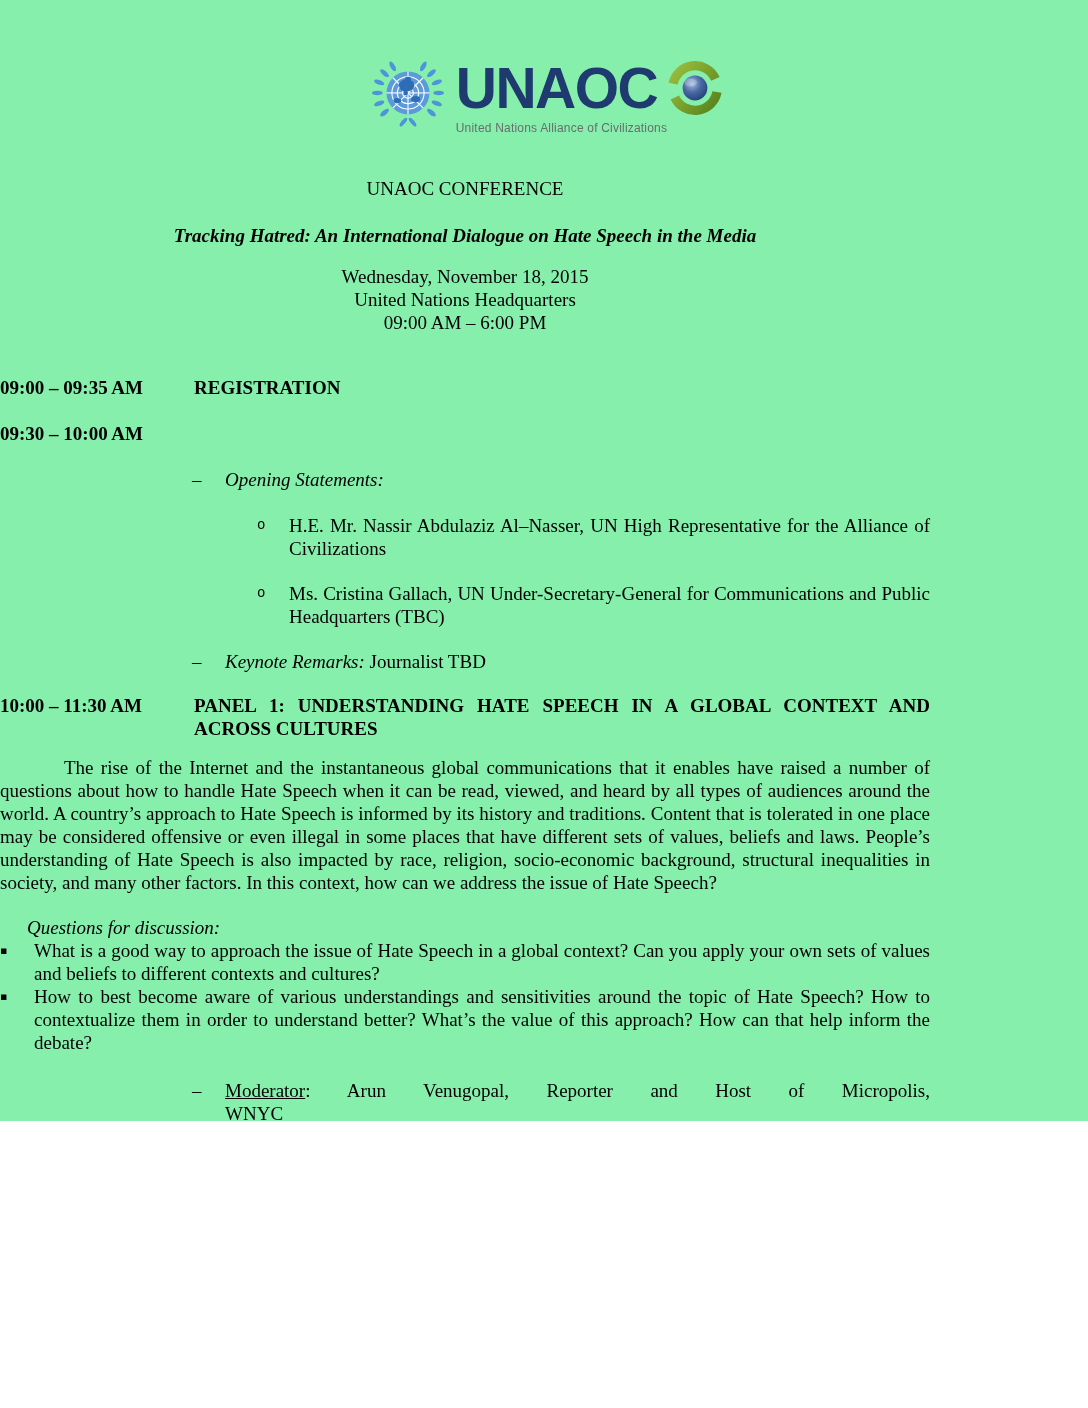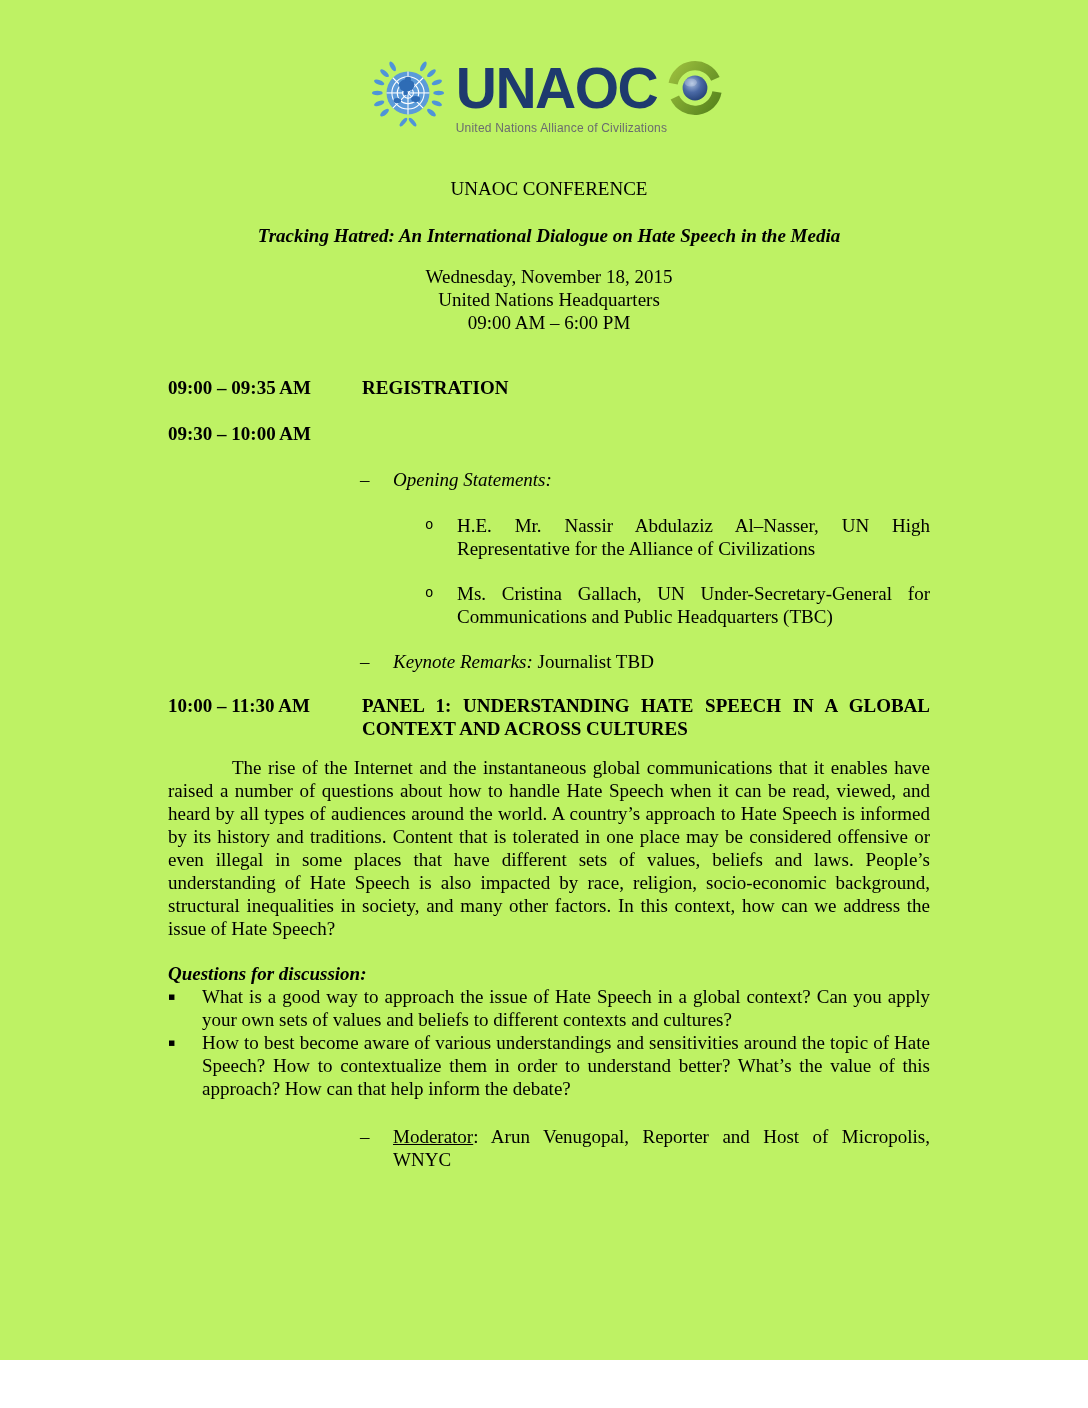--- a/index.html
+++ b/index.html
@@ -2,22 +2,22 @@
 <html><head>
 <meta charset="utf-8">
 <style>
   html, body { margin: 0; padding: 0; background: #ffffff; }
   body {
     width: 1088px; height: 1408px;
     font-family: "Liberation Serif", serif;
     font-size: 19px; line-height: 23px; color: #000;
     overflow: hidden;
   }
-  .page { position: relative; width: 1088px; height: 1360px; background: #bef264; }
-  .content { padding-left: 168px; padding-right: 158px; }
+  .page { position: relative; width: 1088px; height: 1121px; background: #86efac; }
+  .content { padding-right: 158px; }
 
   
   .logo { display: flex; justify-content: center; align-items: center; padding-top: 54px; }
   .logo-right { display: flex; flex-direction: column; margin-left: 2px; }
   .logo-row { display: flex; align-items: center; }
   .acronym {
     font-family: "Liberation Sans", sans-serif;
     font-weight: 700; font-size: 57px; line-height: 58px;
     letter-spacing: -1.5px; color: #1e3a6e;
   }
@@ -52,21 +52,21 @@
   .dash-item { display: flex; margin-left: 192px; }
   .dash-item .marker { width: 33px; flex: none; }
   .dash-item .text { flex: 1; }
 
   .o-item { display: flex; margin-left: 257px; }
   .o-item .marker { width: 32px; flex: none; font-family: "Liberation Mono", monospace; font-size: 14px; }
   .o-item .text { flex: 1; text-align: justify; text-align-last: left; }
 
   .para { margin-top: 16px; text-align: justify; text-align-last: left; text-indent: 64px; }
 
-  .q-head { margin-top: 22px; font-weight: bold; font-style: italic; }
+  .q-head { margin-top: 22px; font-weight: normal; font-style: italic; margin-left: 27px; }
   .q-item { display: flex; }
   .q-item .marker { width: 34px; flex: none; font-size: 11px; font-family: "DejaVu Sans", sans-serif; }
   .q-item .text { flex: 1; text-align: justify; text-align-last: left; }
 
   .moderator { margin-top: 25px; }
   .moderator .line1 { text-align: justify; text-align-last: justify; }
 </style>
 </head>
 <body>
 

